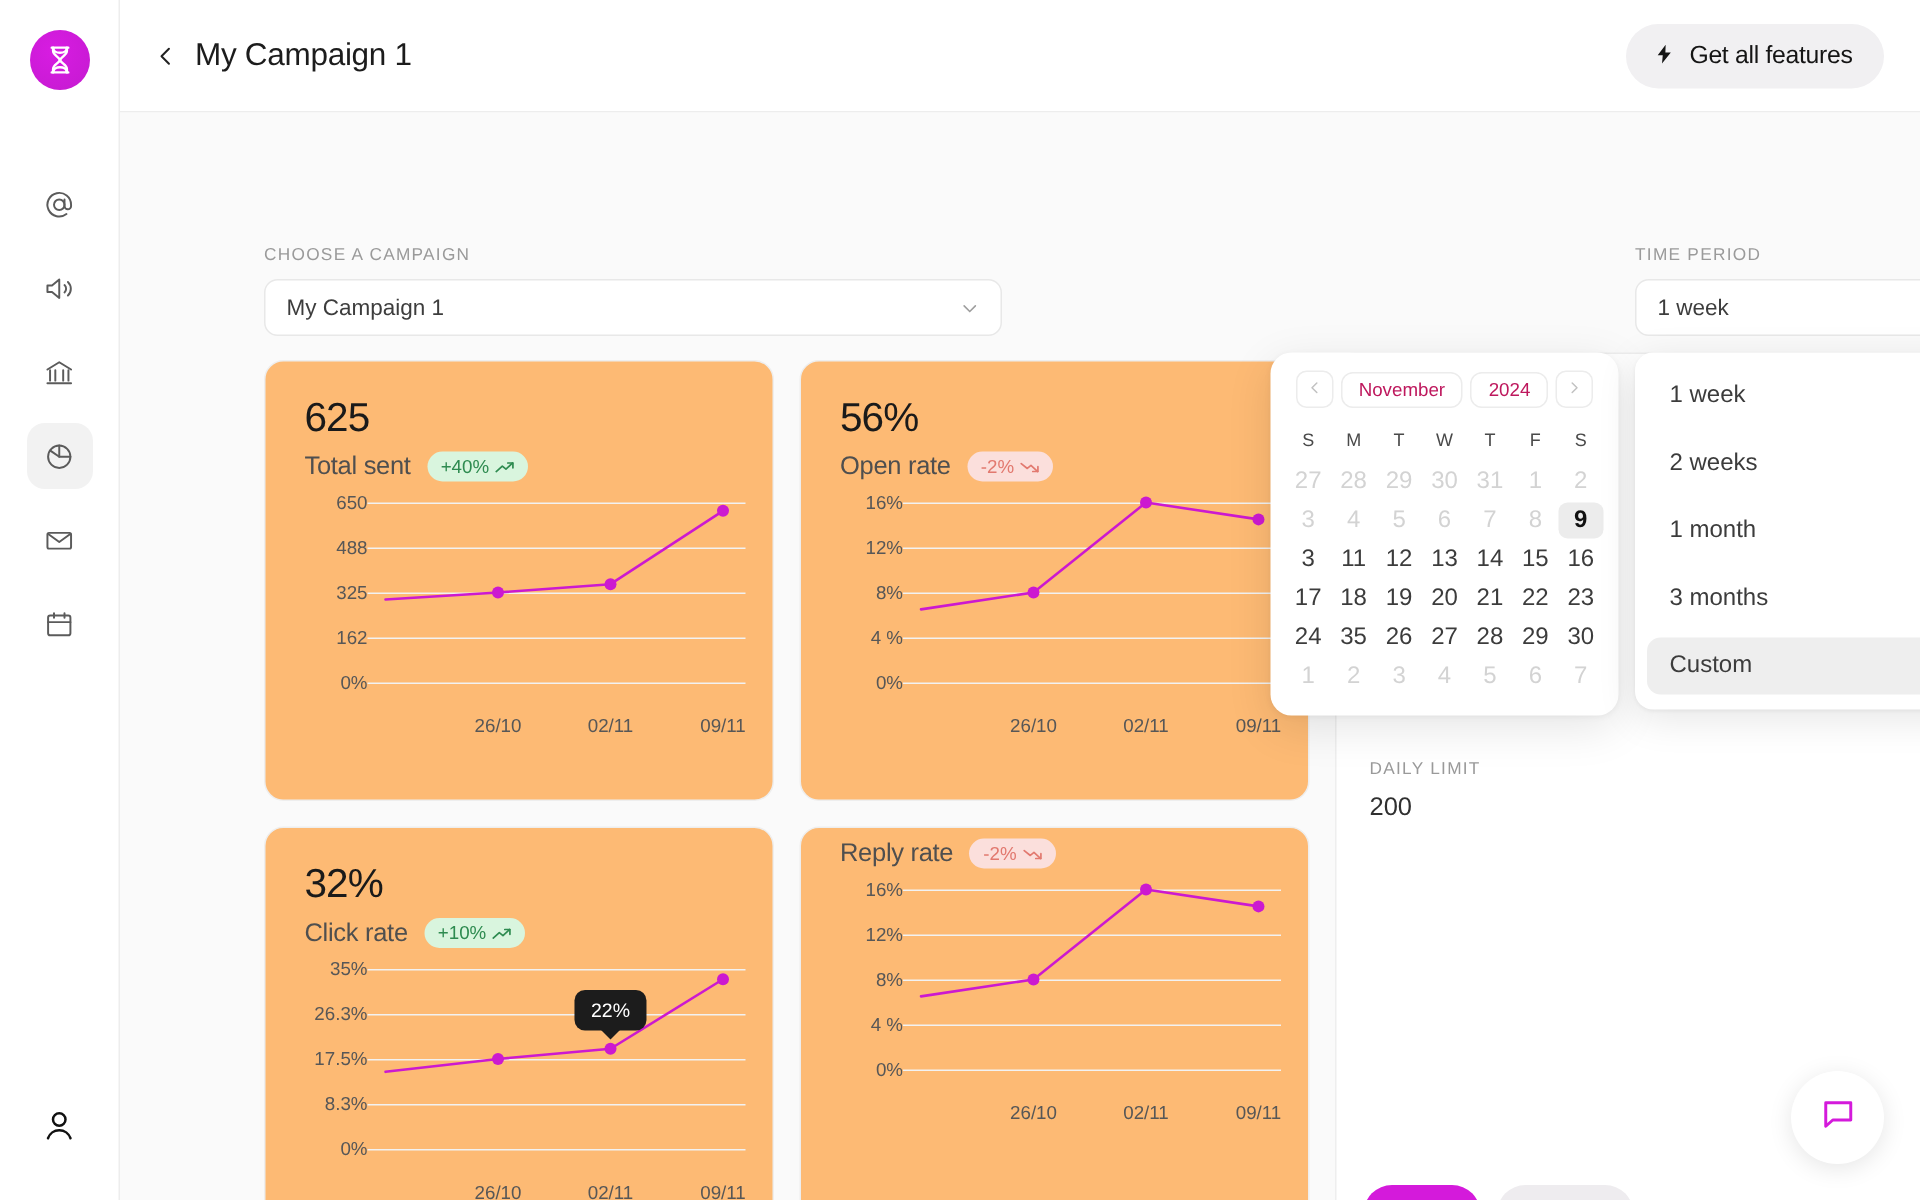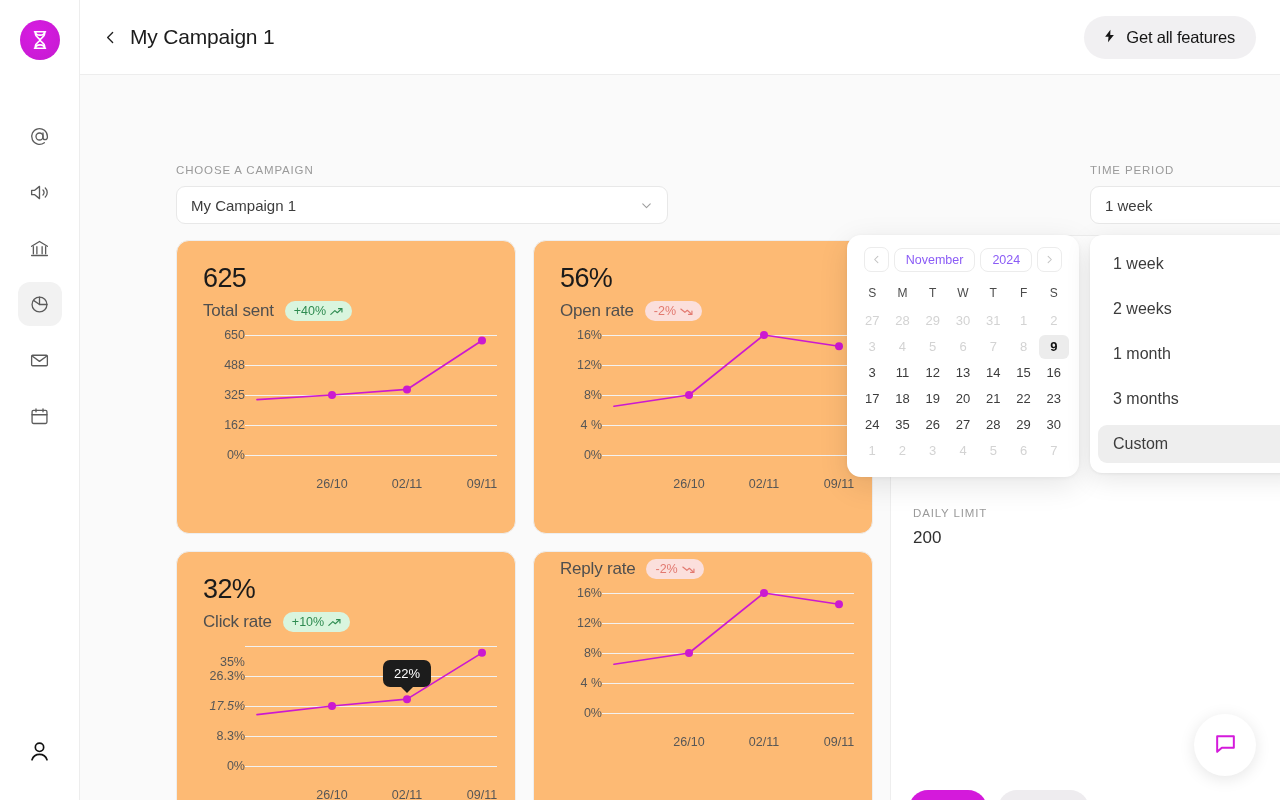--- a/index.html
+++ b/index.html
@@ -109,26 +109,26 @@
     padding: 12px 10px 14px; z-index: 28;
   }
   .cal-head { display:flex; align-items:center; justify-content:center; gap: 5px; margin-bottom: 10px; }
   .cal-nav {
     width: 25px; height: 25px; border-radius:7px; border:1px solid #ececec;
     display:flex; align-items:center; justify-content:center; color:#c2c2c2;
     background:#fff; cursor:pointer;
   }
   .cal-pill {
     border:1px solid #ececec; border-radius: 8px; background:#fff;
-    padding: 4px 11px; font-size: 12.5px; color:#8b5cf6; cursor:pointer;
+    padding: 4px 11px; font-size: 12.5px; color:#be185d; cursor:pointer;
   }
   .cal-grid { display:grid; grid-template-columns: repeat(7, 1fr); row-gap: 2px; }
   .cal-dow { text-align:center; font-size: 12px; color:#4a4a4a; padding: 4px 0 7px; }
   .cal-day {
-    text-align:center; font-size: 13px; color:#3c3c3c;
+    text-align:center; font-size: 16px; color:#3c3c3c;
     height: 24px; line-height: 24px; cursor:pointer; border-radius:6px;
   }
   .cal-day.muted { color:#d3d3d3; }
   .cal-day.sel { background:#ececec; color:#111; font-weight:700; }
 
   
   .card {
     position:absolute; background:#fdba74; border: 1px solid #eeeeee;
     border-radius: 13px;
   }
@@ -435,23 +435,23 @@
             <span>
               <svg width="13" height="9" viewBox="0 0 16 10" fill="none" stroke="currentColor" stroke-width="1.4" stroke-linecap="round" stroke-linejoin="round">
                   <path d="M1 8.5 6 4l3 2.5L14.5 1.5"></path>
                   <path d="M10.5 1.5h4.2v4"></path>
                 </svg>
             </span>
           </span>
         </div>
         <div class="plot">
             <div class="ylabels">
-              <div class="ytick" style="top: 16px;">35%</div>
+              <div class="ytick" style="top: 0px;">35%</div>
               <div class="ytick" style="top: 30px;">26.3%</div>
-              <div class="ytick" style="top: 60px; font-style: italic;">17.5%</div>
+              <div class="ytick" style="top: 60px;">17.5%</div>
               <div class="ytick" style="top: 90px;">8.3%</div>
               <div class="ytick" style="top: 120px;">0%</div>
             </div>
             <div class="gridarea">
               <div class="gline" style="top: 0px;"></div>
               <div class="gline" style="top: 30px;"></div>
               <div class="gline" style="top: 60px;"></div>
               <div class="gline" style="top: 90px;"></div>
               <div class="gline" style="top: 120px;"></div>
             </div>

